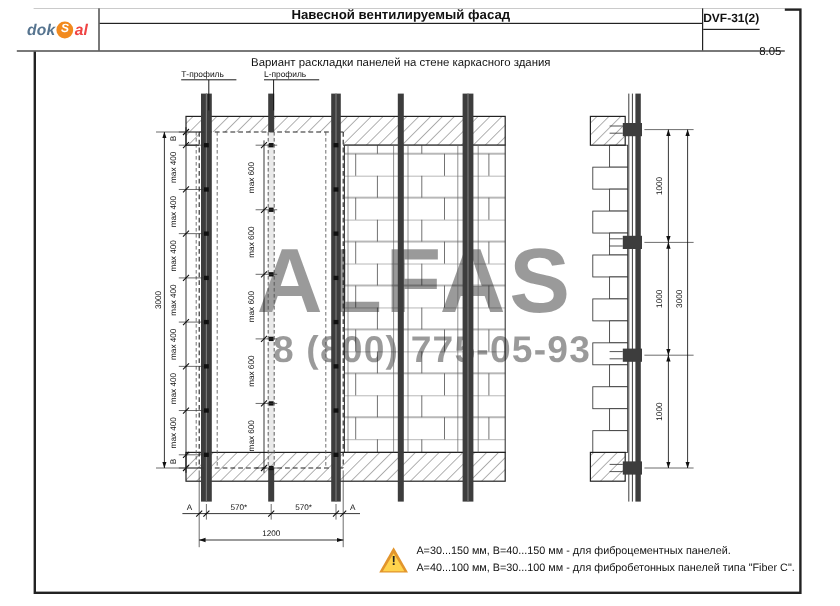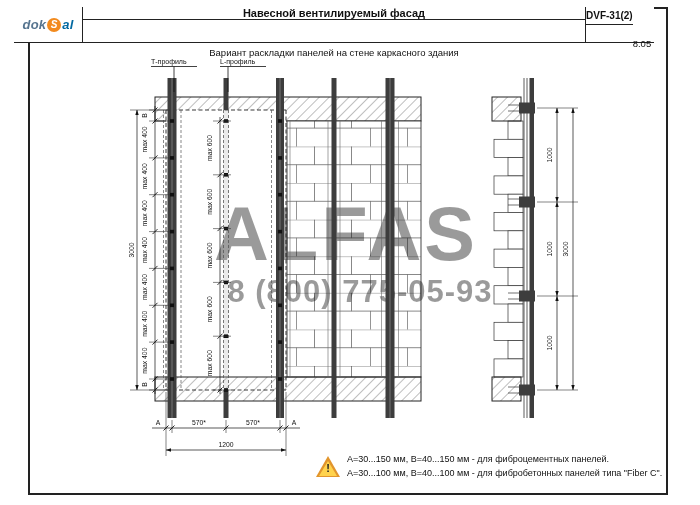--- a/index.html
+++ b/index.html
@@ -13,21 +13,21 @@
         box-sizing:border-box;z-index:2;background:#fff;border-bottom:1.5px solid #222;}
   .cell{box-sizing:border-box;}
   #logo-cell{width:69px;display:flex;align-items:center;justify-content:center;
         border-right:1.5px solid #222;}
   .logo-wrap{display:flex;align-items:center;font-style:italic;font-weight:bold;
         font-size:13px;letter-spacing:.2px;}
   .logo-dok{color:#56748f;}
   .logo-ball{display:inline-flex;align-items:center;justify-content:center;
         width:14px;height:14px;border-radius:50%;background:#f28a1e;color:#fff;
         font-size:10px;font-style:italic;margin:0 1px;}
-  .logo-al{color:#0369a1;}
+  .logo-al{color:#ef4444;}
   #mid-cell{flex:1;display:flex;flex-direction:column;border-right:1.5px solid #222;}
   #right-cell{width:68px;display:flex;flex-direction:row;}
   .row-top{height:18px;display:flex;align-items:center;justify-content:center;
         border-bottom:1.5px solid #222;box-sizing:border-box;}
   .row-bot{height:18px;display:flex;align-items:center;justify-content:center;box-sizing:border-box;margin-top:27px;}
   .title-txt{font-weight:bold;font-size:11px;color:#111;}
   .sub-txt{font-size:9.5px;color:#111;}
   .code-txt{font-weight:bold;font-size:10px;color:#111;}
   .num-txt{font-size:9.5px;color:#111;}
   
@@ -359,17 +359,17 @@
   </div>
 
   <div id="notes">
     <div id="warn">
       <div class="tri-o"></div>
         <div class="tri-i"></div>
         <div class="warn-ex">!</div>
     </div>
     <div id="note-lines">
       <div>А=30...150 мм, В=40...150 мм - для фиброцементных панелей.</div>
-      <div>А=30...100 мм, В=40...100 мм - для фибробетонных панелей типа "Fiber C".</div>
+      <div>А=40...100 мм, В=30...100 мм - для фибробетонных панелей типа "Fiber C".</div>
     </div>
   </div>
 
 </div>
 
 </body></html>

